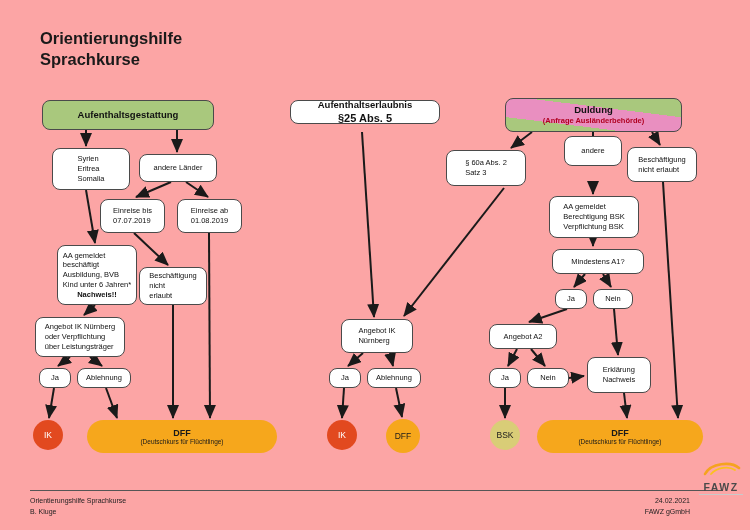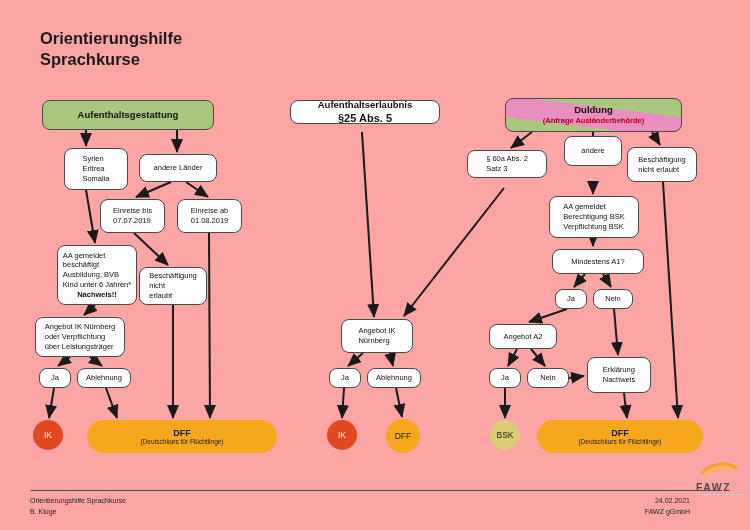--- a/index.html
+++ b/index.html
@@ -20,21 +20,21 @@
   .circle{position:absolute;border-radius:50%;display:flex;align-items:center;justify-content:center;font-weight:normal;font-size:8.5px}
   .red{background:#e2491f;color:#fff}
   .orange{background:#f6a71c;color:#1a1a1a}
   .khaki{background:#d9cd77;color:#1a1a1a}
   .pill{position:absolute;background:#f6a71c;border-radius:17px;display:flex;flex-direction:column;align-items:center;justify-content:center;color:#1a1a1a}
   .pill-title{font-weight:bold;font-size:9px}
   .pill-sub{font-size:6.5px}
   .footer-rule{position:absolute;left:30px;top:490px;width:692px;height:1px;background:#555}
   .footer-left{position:absolute;left:30px;top:496px;font-size:7px;color:#222;line-height:1.5;white-space:pre-line}
   .footer-right{position:absolute;left:560px;top:496px;width:130px;font-size:7px;color:#222;line-height:1.5;text-align:right;white-space:pre-line}
-  .logo{position:absolute;left:696px;top:462px;width:50px;}
+  .logo{position:absolute;left:696px;top:462px;width:50px;text-align:center}
   .logo-text{font-weight:bold;font-size:10.5px;color:#4a4a4a;letter-spacing:1.5px}
   .logo-tag{height:0;border-top:1px solid #c9c9c9;margin-top:1px;width:44px;margin-left:3px}
 </style>
 </head>
 <body>
 
 <div id="canvas">
 
   <div class="title">Orientierungshilfe
 Sprachkurse</div>
@@ -81,21 +81,21 @@
       <line x1="531" y1="349" x2="545" y2="366" marker-end="url(#ah)"></line>
       <line x1="505" y1="388" x2="505" y2="418" marker-end="url(#ah)"></line>
       <line x1="569" y1="378" x2="584" y2="376" marker-end="url(#ah)"></line>
       <line x1="624" y1="393" x2="627" y2="418" marker-end="url(#ah)"></line>
       <line x1="663" y1="182" x2="678" y2="418" marker-end="url(#ah)"></line>
     </g>
   </svg>
 
   <div class="node green hdr" style="left:42px;top:100px;width:172px;height:30px">Aufenthaltsgestattung</div>
 
-  <div class="node" style="left:64px;top:148px;width:64px;height:42px">Syrien
+  <div class="node" style="left:52px;top:148px;width:78px;height:42px">Syrien
 Eritrea
 Somalia</div>
 
   <div class="node" style="left:139px;top:154px;width:78px;height:28px">andere Länder</div>
 
   <div class="node" style="left:100px;top:199px;width:65px;height:34px">Einreise bis
 07.07.2019</div>
 
   <div class="node" style="left:177px;top:199px;width:65px;height:34px">Einreise ab
 01.08.2019</div>
@@ -141,21 +141,21 @@
 
   <div class="circle red" style="left:327px;top:420px;width:30px;height:30px">IK</div>
 
   <div class="circle orange" style="left:386px;top:419px;width:34px;height:34px">DFF</div>
 
   <div class="node duldung" style="left:505px;top:98px;width:177px;height:34px">
     <span class="hdr">Duldung</span>
     <span class="sub-red">(Anfrage Ausländerbehörde)</span>
   </div>
 
-  <div class="node" style="left:467px;top:150px;width:80px;height:28px">§ 60a Abs. 2
+  <div class="node" style="left:446px;top:150px;width:80px;height:36px">§ 60a Abs. 2
 Satz 3</div>
 
   <div class="node" style="left:564px;top:136px;width:58px;height:30px">andere</div>
 
   <div class="node" style="left:627px;top:147px;width:70px;height:35px">Beschäftigung
 nicht erlaubt</div>
 
   <div class="node" style="left:549px;top:196px;width:90px;height:42px">AA gemeldet
 Berechtigung BSK
 Verpflichtung BSK</div>

